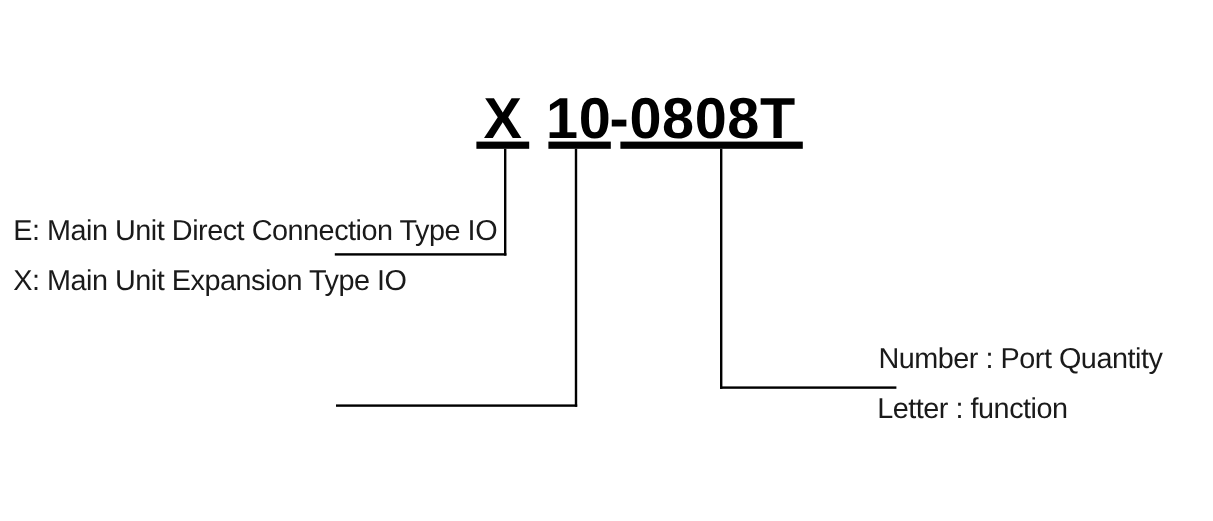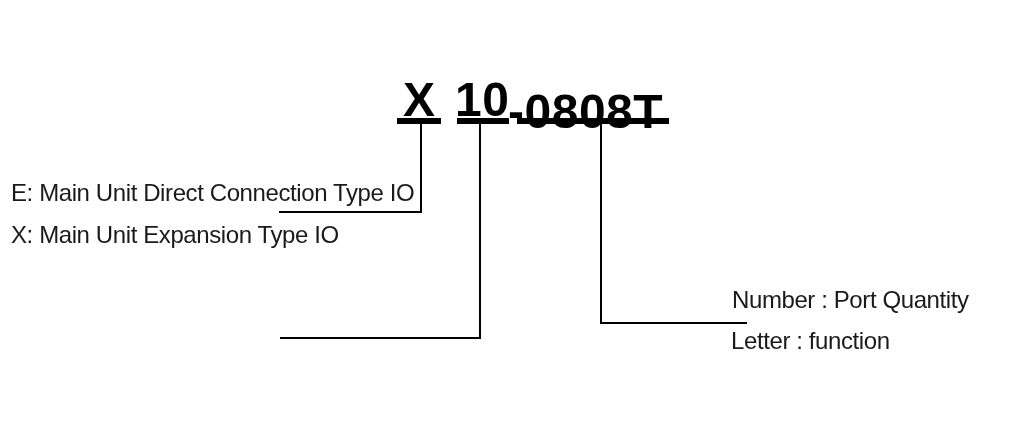--- a/index.html
+++ b/index.html
@@ -47,21 +47,21 @@
     white-space: pre;
   }
 </style>
 </head>
 <body>
 
 <div class="canvas">
 
   <span class="model-part" style="left: 403px;">X</span>
   <span class="model-part" style="left: 455px;">10</span>
-  <span class="model-part" style="left: 508px; margin-top: 12px;">-0808T</span>
+  <span class="model-part" style="left: 508px;">-0808T</span>
 
   <div class="underline-bar" style="left: 397px; width: 44px;"></div>
   <div class="underline-bar" style="left: 457px; width: 52px;"></div>
   <div class="underline-bar" style="left: 517px; width: 152px;"></div>
 
   <div class="connector v-line" style="left: 420px; top: 124px; height: 89px;"></div>
   <div class="connector h-line" style="left: 279px; top: 211px; width: 143px;"></div>
 
   <div class="connector v-line" style="left: 479px; top: 124px; height: 215px;"></div>
   <div class="connector h-line" style="left: 280px; top: 337px; width: 201px;"></div>

